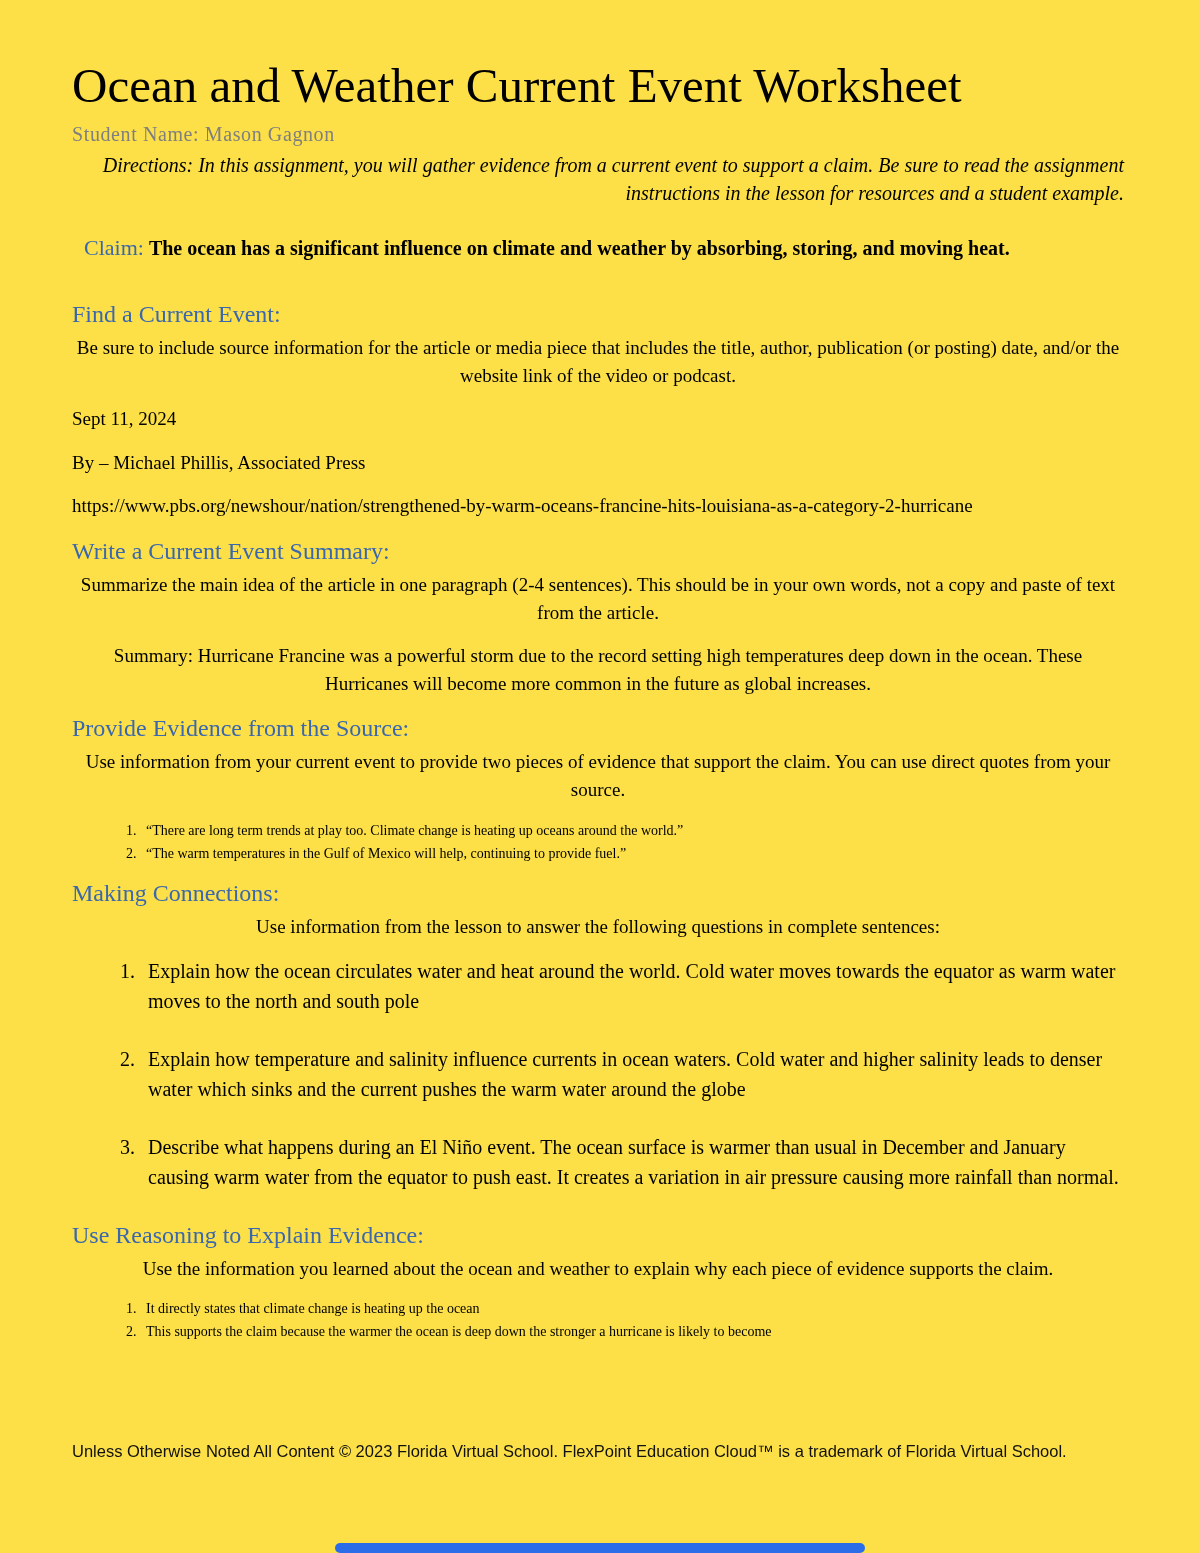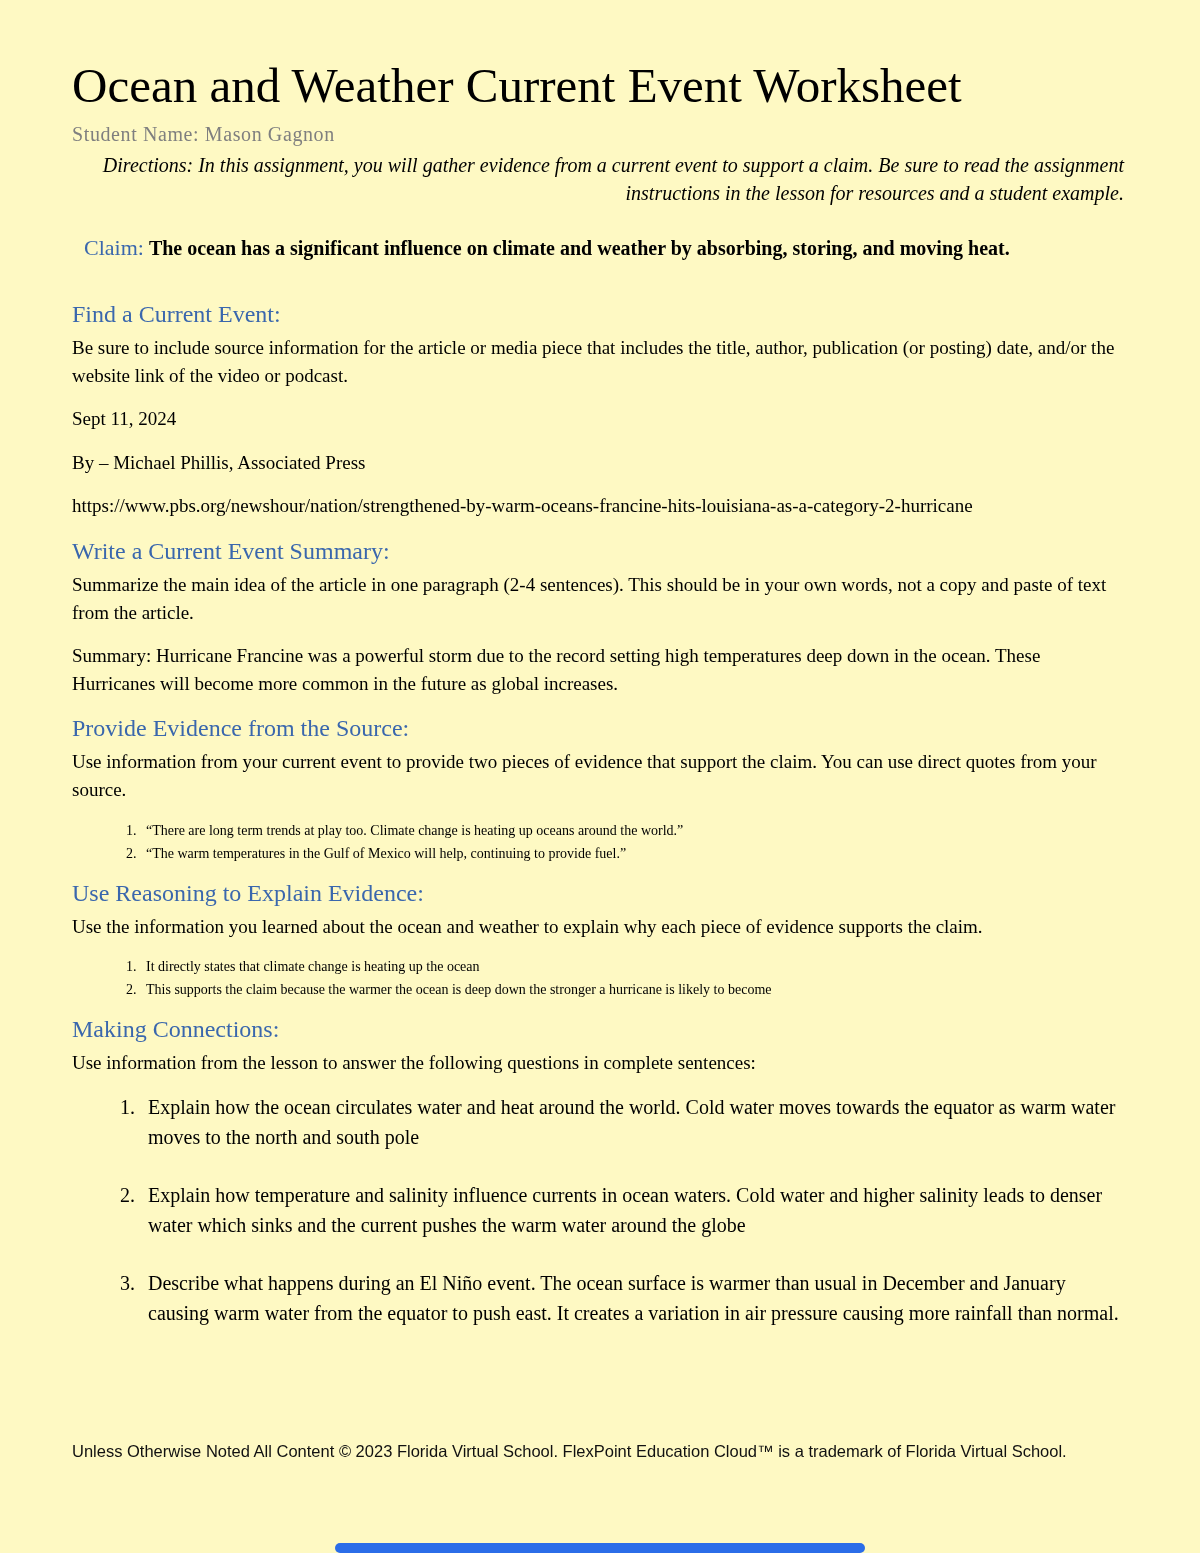--- a/index.html
+++ b/index.html
@@ -1,21 +1,21 @@
 <!DOCTYPE html>
 <html><head>
 <meta charset="utf-8">
 <style>
   html, body { margin: 0; padding: 0; background: #ffffff; }
   .page {
     position: relative;
     width: 1200px;
     height: 1553px;
     margin: 0 auto;
-    background: #fef9c3;
+    background: #fde047;
     overflow: hidden;
     font-family: "Liberation Serif", serif;
     color: #000;
     box-sizing: border-box;
     padding: 60px 76px 0 72px;
   }
   .doc-title {
     font-family: "Liberation Serif", serif;
     font-weight: 400;
     font-size: 49px;
@@ -52,20 +52,21 @@
     font-weight: 500;
     font-size: 24px;
     line-height: 1.25;
     color: #3a67ad;
     margin: 10px 0 5px 0;
   }
   .body-para {
     font-size: 19px;
     line-height: 1.48;
     margin: 0 0 15px 0;
+    text-align: center;
   }
   .spaced-para {
     font-size: 19px;
     line-height: 1.45;
     margin: 0 0 16px 0;
   }
   ol.answer-list {
     margin: 8px 0 14px 0;
     padding-left: 68px;
     font-size: 14px;
@@ -129,35 +130,35 @@
   <section>
     <h2 class="section-heading">Provide Evidence from the Source:</h2>
     <p class="body-para">Use information from your current event to provide two pieces of evidence that support the claim. You can use direct quotes from your source.</p>
     <ol class="answer-list">
         <li>“There are long term trends at play too. Climate change is heating up oceans around the world.”</li>
         <li>“The warm temperatures in the Gulf of Mexico will help, continuing to provide fuel.”</li>
       </ol>
   </section>
 
   <section>
-    <h2 class="section-heading">Use Reasoning to Explain Evidence:</h2>
-    <p class="body-para">Use the information you learned about the ocean and weather to explain why each piece of evidence supports the claim.</p>
-    <ol class="answer-list">
-        <li>It directly states that climate change is heating up the ocean</li>
-        <li>This supports the claim because the warmer the ocean is deep down the stronger a hurricane is likely to become</li>
-      </ol>
-  </section>
-
-  <section>
     <h2 class="section-heading">Making Connections:</h2>
     <p class="body-para">Use information from the lesson to answer the following questions in complete sentences:</p>
     <ol class="connections-list">
         <li>Explain how the ocean circulates water and heat around the world. Cold water moves towards the equator as warm water moves to the north and south pole</li>
         <li>Explain how temperature and salinity influence currents in ocean waters. Cold water and higher salinity leads to denser water which sinks and the current pushes the warm water around the globe</li>
         <li>Describe what happens during an El Niño event. The ocean surface is warmer than usual in December and January causing warm water from the equator to push east. It creates a variation in air pressure causing more rainfall than normal.</li>
+      </ol>
+  </section>
+
+  <section>
+    <h2 class="section-heading">Use Reasoning to Explain Evidence:</h2>
+    <p class="body-para">Use the information you learned about the ocean and weather to explain why each piece of evidence supports the claim.</p>
+    <ol class="answer-list">
+        <li>It directly states that climate change is heating up the ocean</li>
+        <li>This supports the claim because the warmer the ocean is deep down the stronger a hurricane is likely to become</li>
       </ol>
   </section>
 
   <div class="footer-line">Unless Otherwise Noted All Content © 2023 Florida Virtual School. FlexPoint Education Cloud™ is a trademark of Florida Virtual School.</div>
 
   <div class="bottom-accent-bar"></div>
 
 </div>
 
 </body></html>

